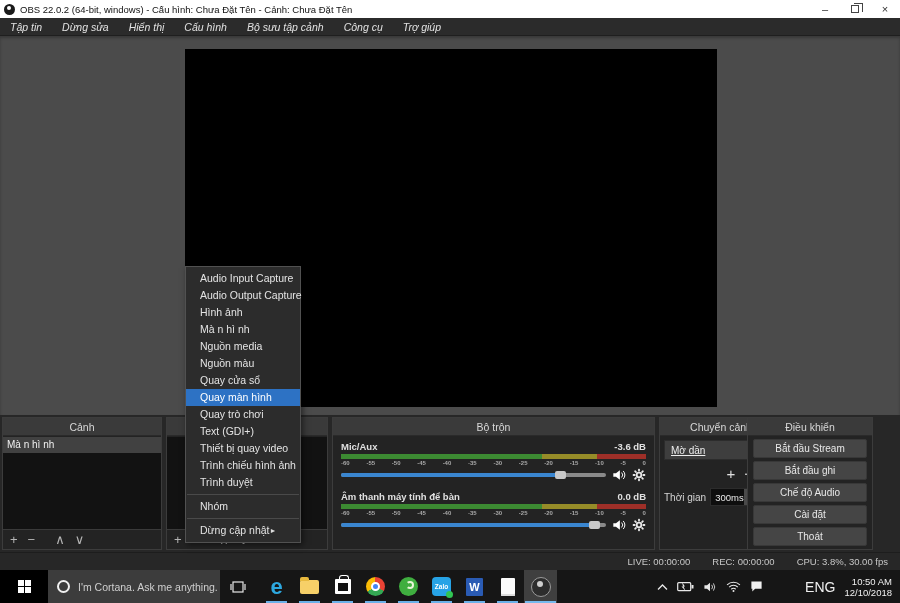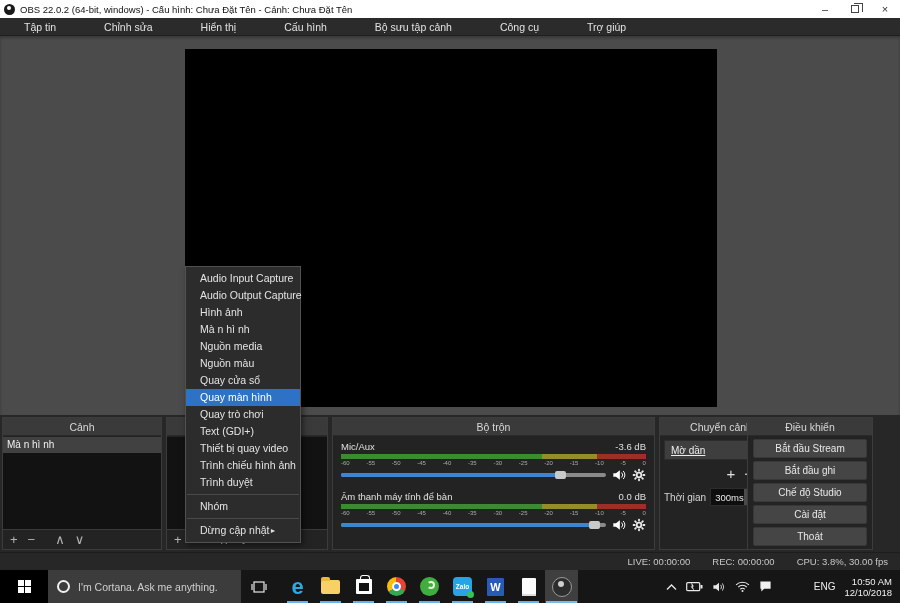--- a/index.html
+++ b/index.html
@@ -14,21 +14,21 @@
                      border-radius:50%; background:#fff; }
   .win-controls { margin-left:auto; display:flex; height:100%; }
   .win-btn { width:30px; display:flex; align-items:center; justify-content:center; color:#333; font-size:11px; }
   .restore-glyph { width:8px; height:8px; border:1px solid #444; position:relative; }
   .restore-glyph::before { content:""; position:absolute; top:-3px; left:2px; width:8px; height:8px;
                            border-top:1px solid #444; border-right:1px solid #444; }
 
   
   .menubar { position:absolute; top:18px; left:0; width:900px; height:18px; background:#2b2b2b;
              display:flex; align-items:center; border-bottom:1px solid #1f1f1f; }
-  .menubar-item { padding:0 24px; font-size:10.5px; color:#e2e2e2; line-height:18px; }
+  .menubar-item { padding:0 10px; font-size:10.5px; color:#e2e2e2; line-height:18px;font-style:italic; }
 
   
   .preview { position:absolute; top:36px; left:0; width:900px; height:379px; background:#4b4b4b;
              box-shadow:inset 0 2px 3px rgba(0,0,0,.25); }
   .canvas { position:absolute; left:185px; top:13px; width:532px; height:358px; background:#000; }
 
   
   .dock { position:absolute; top:415px; left:0; width:900px; height:137px; background:#272727; }
   .panel { position:absolute; top:2px; height:133px; background:#232323; border:1px solid #3c3c3c; }
   .panel-header { height:18px; background:#3a3a3a; border-bottom:1px solid #2a2a2a; color:#d8d8d8;
@@ -42,21 +42,21 @@
   .tb-gap { width:10px; }
 
   #panel-scenes { left:2px;  width:160px; }
   #panel-sources{ left:166px; width:162px; }
   #panel-mixer  { left:332px; width:323px; }
   #panel-trans  { left:659px; width:124px; }
   #panel-ctrl   { left:747px; width:126px; }
 
   
   .mixer-body { padding:5px 8px 0 8px; }
-  .chan { margin-bottom:9px; }
+  .chan { margin-bottom:9px;font-weight:bold; }
   .chan-top { display:flex; justify-content:space-between; color:#e0e0e0; font-size:9.5px; margin-bottom:2px; }
   .meter { height:5px; width:100%;
            background:linear-gradient(to right,#3c8a32 0 66%,#968c28 66% 84%,#9e2f28 84% 100%); }
   .ticks { display:flex; justify-content:space-between; font-size:6px; color:#a8a8a8; margin:1px 0 2px 0; }
   .slider-row { display:flex; align-items:center; gap:6px; }
   .slider-track { flex:1; height:4px; background:#8a8a8a; position:relative; border-radius:2px; }
   .slider-fill { height:4px; background:#3a86d0; border-radius:2px; position:relative; }
   .slider-handle { position:absolute; right:-5px; top:-2px; width:11px; height:8px; background:#c9c9c9;
                    border-radius:2px; }
   .mix-ico { width:14px; height:14px; flex:0 0 auto; }
@@ -82,21 +82,21 @@
   .statusbar { position:absolute; top:552px; left:0; width:900px; height:18px; background:#272727;
                border-top:1px solid #1d1d1d; display:flex; align-items:center; justify-content:flex-end;
                gap:22px; padding-right:12px; color:#c8c8c8; font-size:9.5px; }
 
   
   .taskbar { position:absolute; top:570px; left:0; width:900px; height:33px; background:#161616;
              display:flex; align-items:stretch; }
   .start { width:48px; background:#000; display:flex; align-items:center; justify-content:center; }
   .winlogo { width:13px; height:13px; display:grid; grid-template-columns:6px 6px; grid-gap:1px; }
   .winlogo i { background:#fff; width:6px; height:6px; }
-  .searchbox { width:193px; background:#3c3c3c; display:flex; align-items:center; gap:8px; padding-left:9px; }
+  .searchbox { width:172px; background:#3c3c3c; display:flex; align-items:center; gap:8px; padding-left:9px; }
   .cortana-ring { width:13px; height:13px; border:2px solid #f0f0f0; border-radius:50%; }
   .search-text { color:#cfcfcf; font-size:10.5px; }
   .taskview { width:36px; display:flex; align-items:center; justify-content:center; }
   .apps { display:flex; margin-left:4px; }
   .app-slot { width:33px; position:relative; display:flex; align-items:center; justify-content:center; }
   .app-slot .underline { position:absolute; bottom:0; left:6px; right:6px; height:2px; background:#6ab0e8; }
   .app-slot.active { background:#3f3f3f; }
   .app-slot.active .underline { left:1px; right:1px; background:#76b9ed; }
   .ico-edge { color:#2da8e0; font-size:22px; font-weight:bold; line-height:22px; }
   .ico-folder { width:19px; height:14px; background:#f7d068; border-radius:2px; position:relative; }
@@ -120,21 +120,21 @@
   .ico-word { width:17px; height:18px; background:#2a5bb4; color:#fff; font-size:11px; font-weight:bold;
               display:flex; align-items:center; justify-content:center; border-radius:1px; }
   .ico-notepad { width:14px; height:18px; background:#fbfbfb; border-radius:1px;
                  box-shadow:inset 0 -2px 0 #ddd; }
   .ico-obs { width:20px; height:20px; border-radius:50%; background:#2d2d2d; border:1px solid #9a9a9a;
              position:relative; }
   .ico-obs::after { content:""; position:absolute; left:5px; top:3px; width:6px; height:6px;
                     border-radius:50%; background:#cfcfcf; }
   .tray { margin-left:auto; display:flex; align-items:center; gap:9px; padding-right:8px; color:#eee; }
   .tray svg { display:block; }
-  .lang { font-size:10px; color:#f0f0f0;padding-left:33px; }
+  .lang { font-size:14px; color:#f0f0f0;padding-left:33px; }
   .clock { text-align:right; font-size:9.5px; line-height:11px; color:#f0f0f0; }
 
   
   .ctx-menu { position:absolute; left:185px; top:266px; width:116px; background:#2c2c2c;
               border:1px solid #515151; padding:3px 0; z-index:50; box-shadow:2px 2px 6px rgba(0,0,0,.5); }
   .ctx-item { height:17px; line-height:17px; padding-left:14px; font-size:10.5px; color:#e4e4e4;
               white-space:nowrap; }
   .ctx-item.highlight { background:#2d72c4; color:#fff; }
   .ctx-sep { height:1px; background:#4a4a4a; margin:3px 1px; }
   .ctx-item.submenu { display:flex; align-items:center; padding-right:6px; }
@@ -152,21 +152,21 @@
       <span class="win-btn">–</span>
       <span class="win-btn">
           <span class="restore-glyph"></span>
         </span>
       <span class="win-btn">×</span>
     </span>
   </div>
 
   <div class="menubar">
     <span class="menubar-item">Tập tin</span>
-    <span class="menubar-item">Chỉnh sửa</span>
+    <span class="menubar-item">Dừng sửa</span>
     <span class="menubar-item">Hiển thị</span>
     <span class="menubar-item">Cấu hình</span>
     <span class="menubar-item">Bộ sưu tập cảnh</span>
     <span class="menubar-item">Công cụ</span>
     <span class="menubar-item">Trợ giúp</span>
   </div>
 
   <div class="preview">
     <div class="canvas"></div>
   </div>
@@ -341,21 +341,21 @@
           </div>
         </div>
       </div>
     </div>
 
     <div class="panel" id="panel-ctrl">
       <div class="panel-header">Điều khiển</div>
       <div class="ctrl-body">
         <button class="ctrl-btn">Bắt đầu Stream</button>
         <button class="ctrl-btn">Bắt đầu ghi</button>
-        <button class="ctrl-btn">Chế độ Studio</button>
+        <button class="ctrl-btn">Chế độ Audio</button>
         <button class="ctrl-btn">Cài đặt</button>
         <button class="ctrl-btn">Thoát</button>
       </div>
     </div>
   </div>
 
   <div class="statusbar">
     <span>LIVE: 00:00:00</span>
     <span>REC: 00:00:00</span>
     <span>CPU: 3.8%, 30.00 fps</span>

